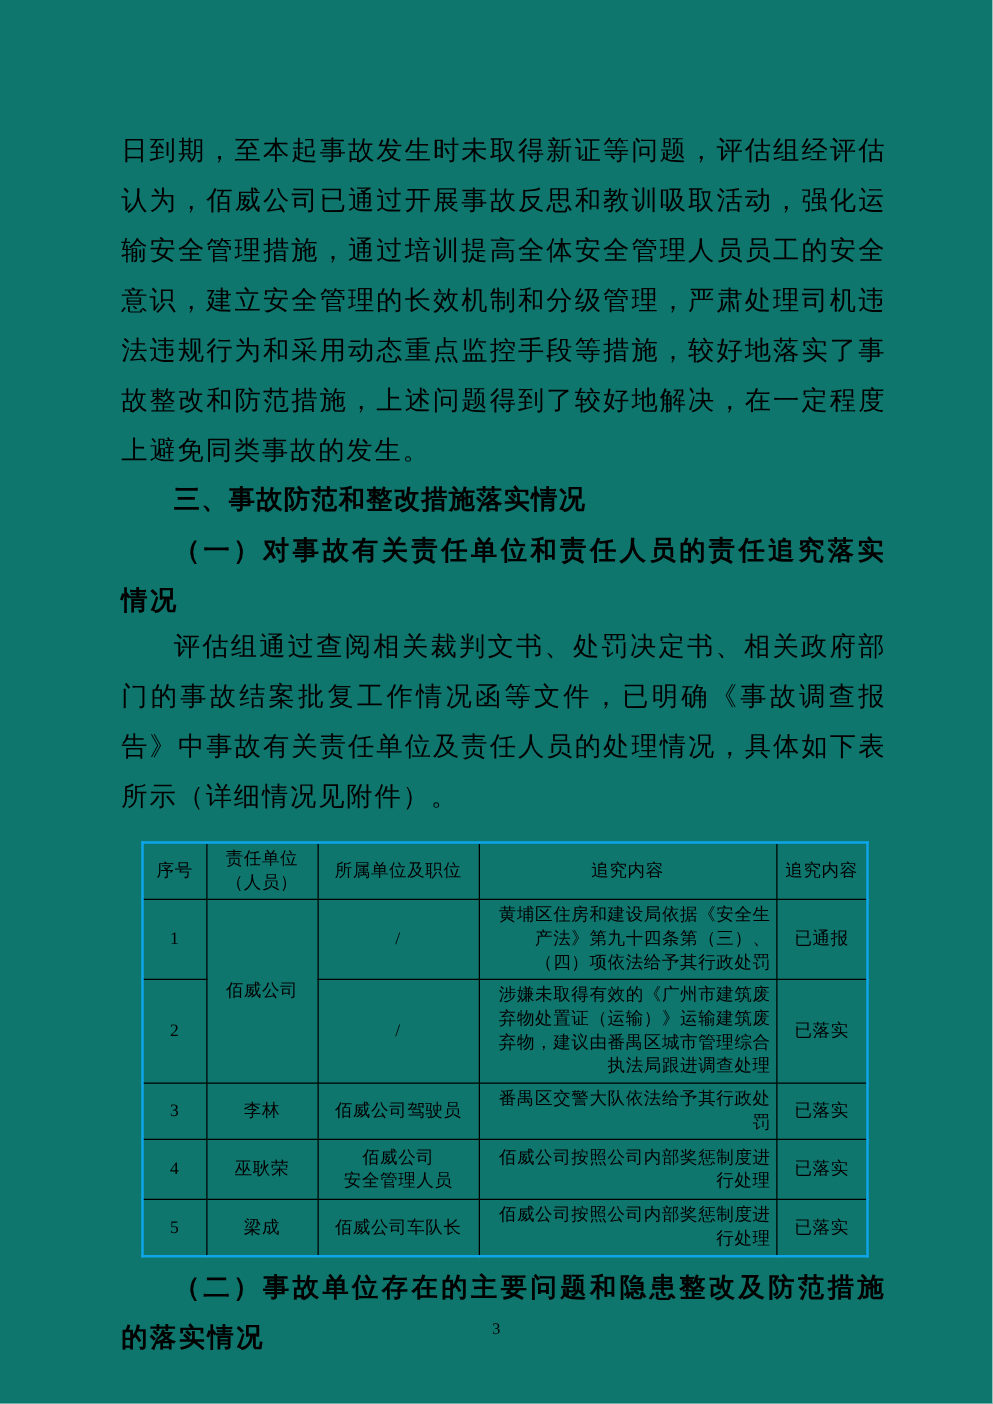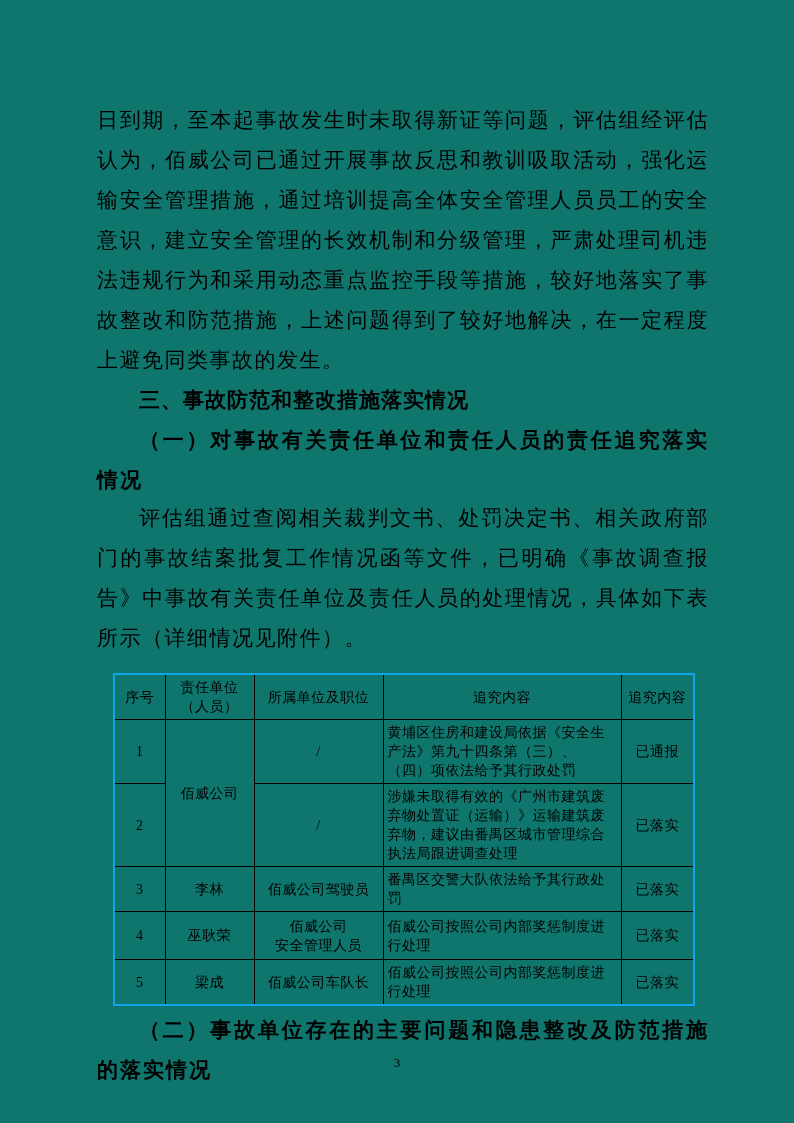--- a/index.html
+++ b/index.html
@@ -67,21 +67,21 @@
     font-weight: normal;
     line-height: 19px;
     padding: 3px 4px;
     text-align: center;
     vertical-align: middle;
     white-space: pre-line;
     overflow: hidden;
     letter-spacing: 0.5px;
   }
   .acc-table .cell-left {
-    text-align: left;
+    text-align: right;
   }
   .col-seq     { width: 51px; }
   .col-unit    { width: 89px; }
   .col-pos     { width: 129px; }
   .col-content { width: 238px; }
   .col-status  { width: 73px; }
   .row-header { height: 44px; }
   .row-1 { height: 61px; }
   .row-2 { height: 79px; }
   .row-3 { height: 33px; }

